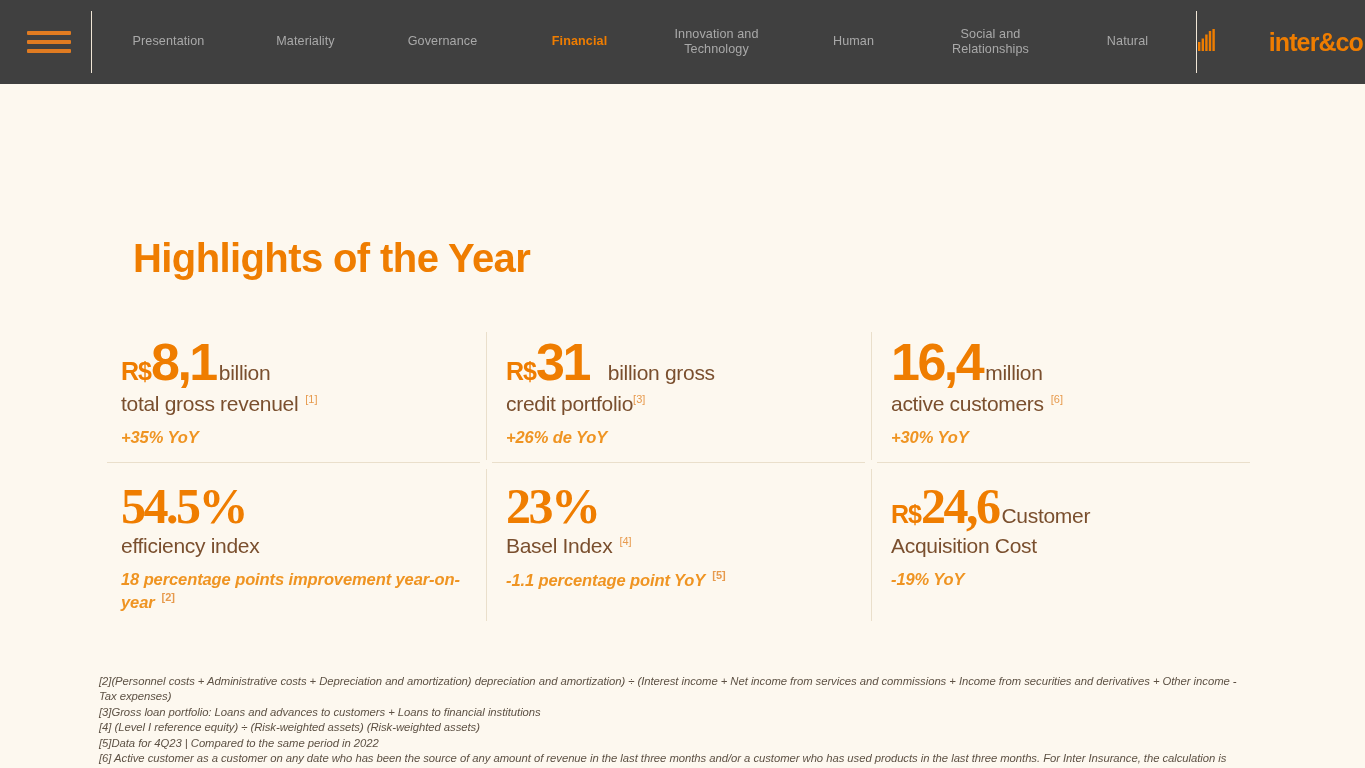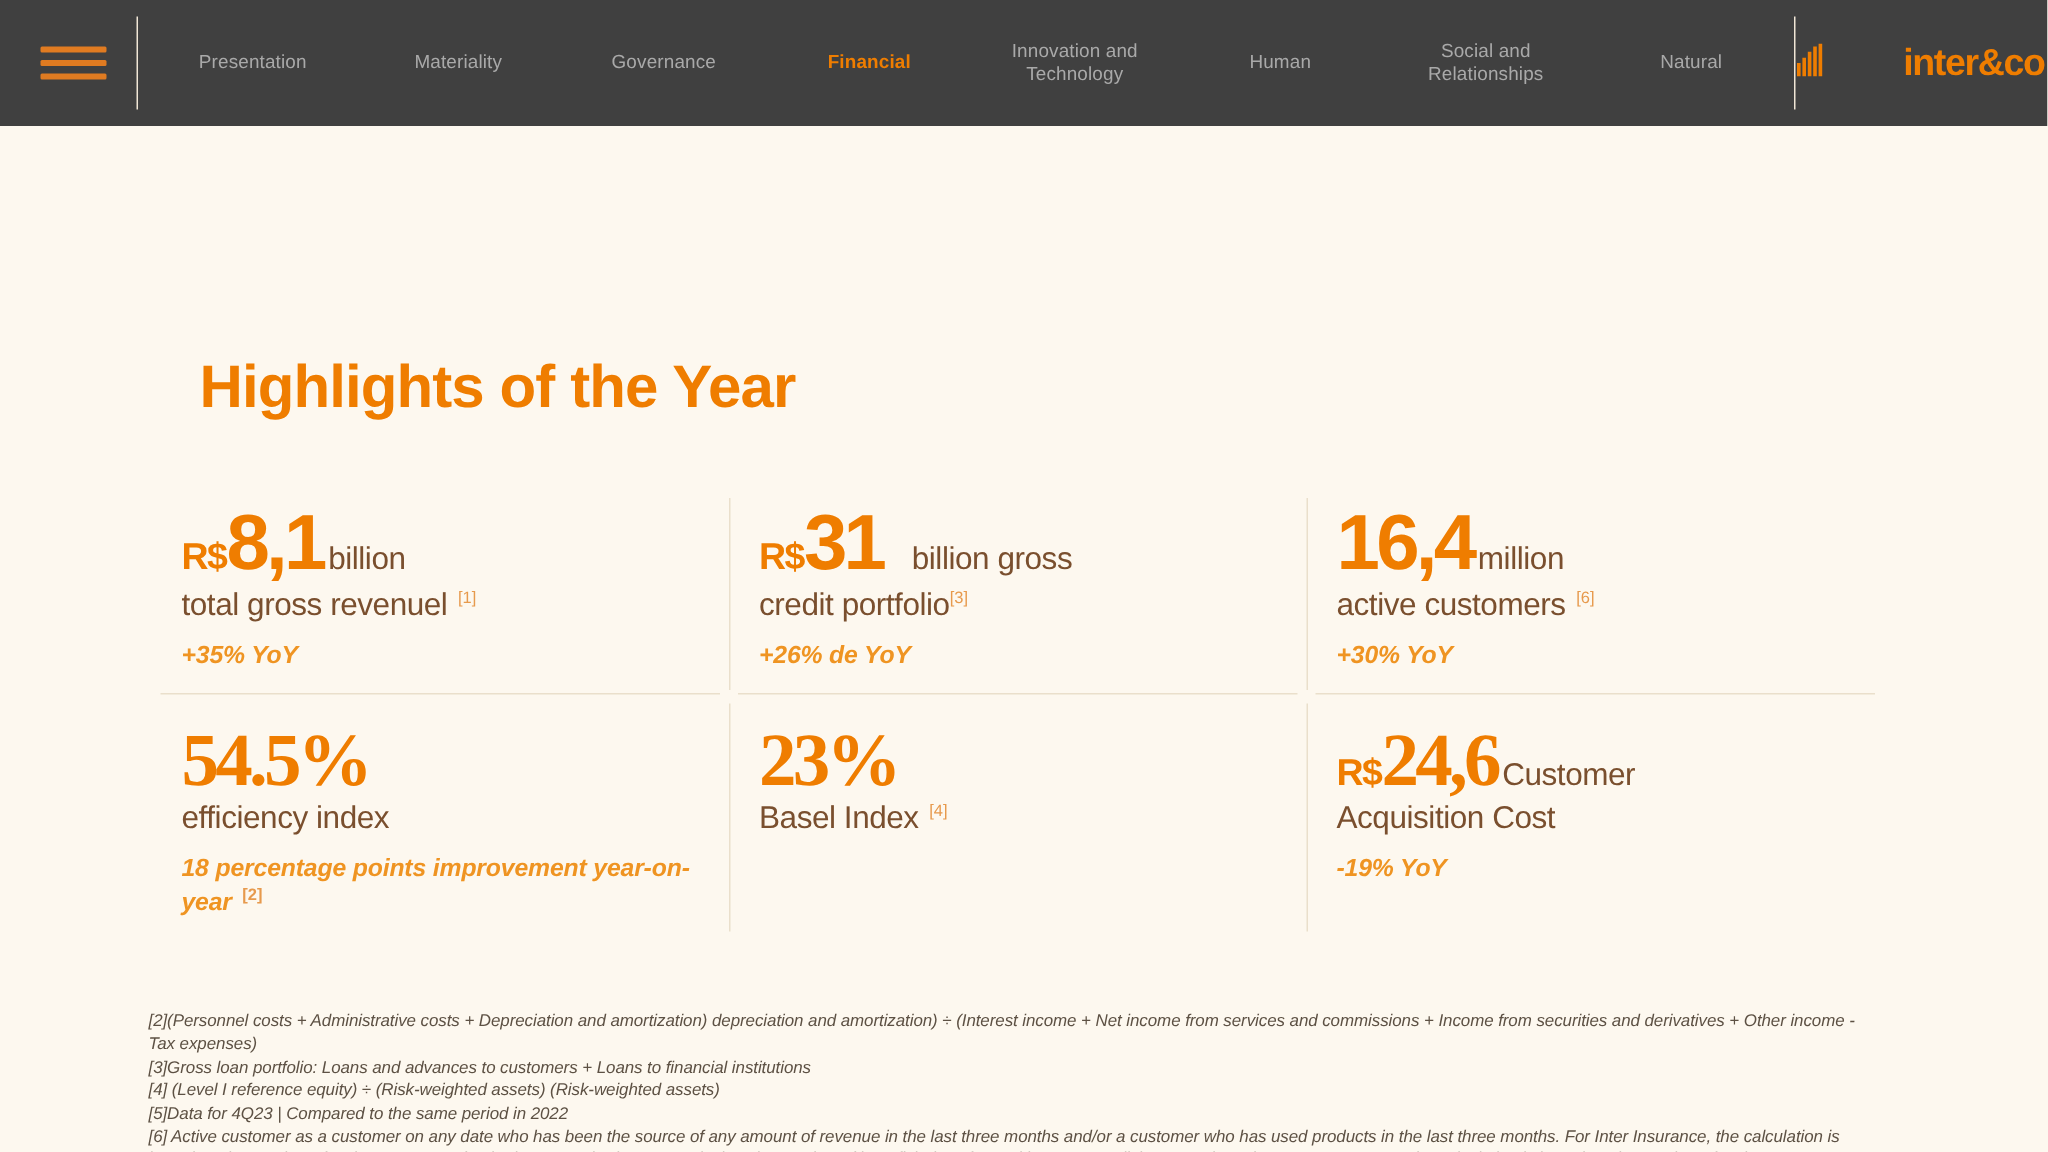--- a/index.html
+++ b/index.html
@@ -329,20 +329,23 @@
       </div>
     </div>
 
     <div class="cell row2 c2">
       <div class="metric-top">
         <span class="cur"></span><span class="bignum">23%</span><span class="unit"></span>
       </div>
       <div class="metric-label">
         <span>Basel Index</span><span class="fn sp">[4]</span>
       </div>
+      <div class="metric-delta">
+        <span>-1.1 percentage point YoY</span><span class="fn sp">[5]</span>
+      </div>
     </div>
 
     <div class="cell row2 c3">
       <div class="metric-top">
         <span class="cur">R$</span><span class="bignum">24,6</span><span class="unit">Customer</span>
       </div>
       <div class="metric-label">
         <span>Acquisition Cost</span><span class="fn"></span>
       </div>
       <div class="metric-delta">

